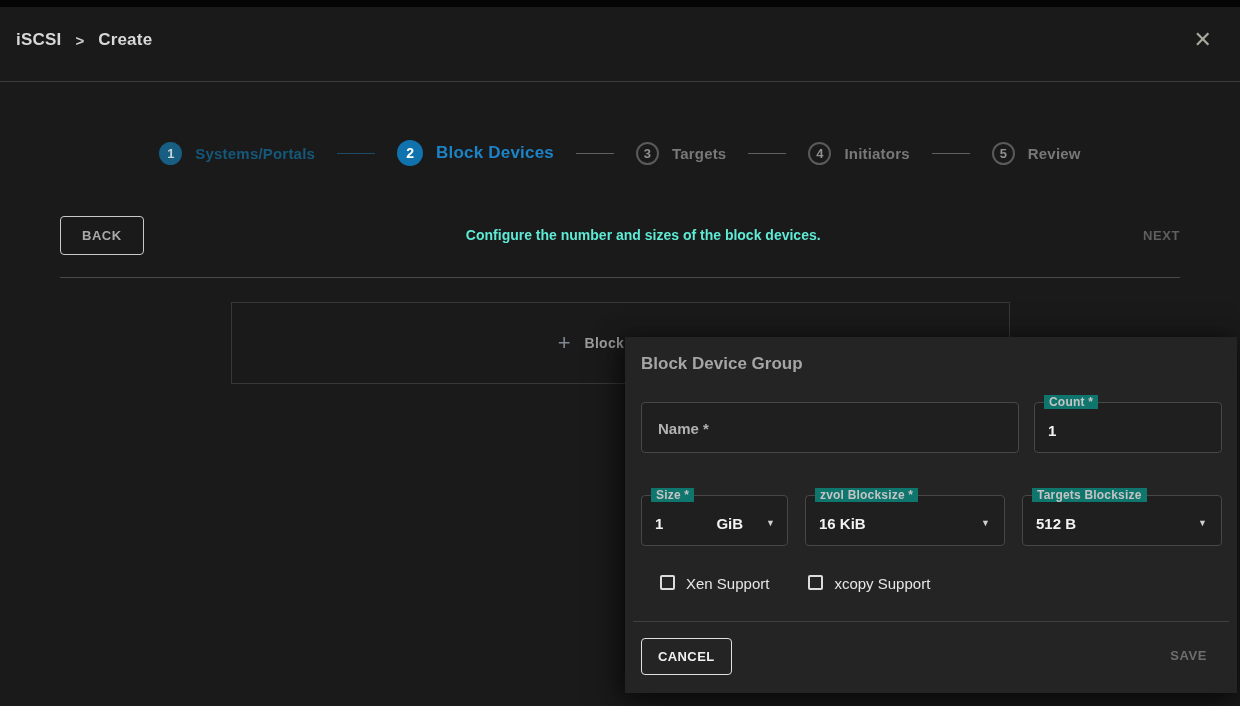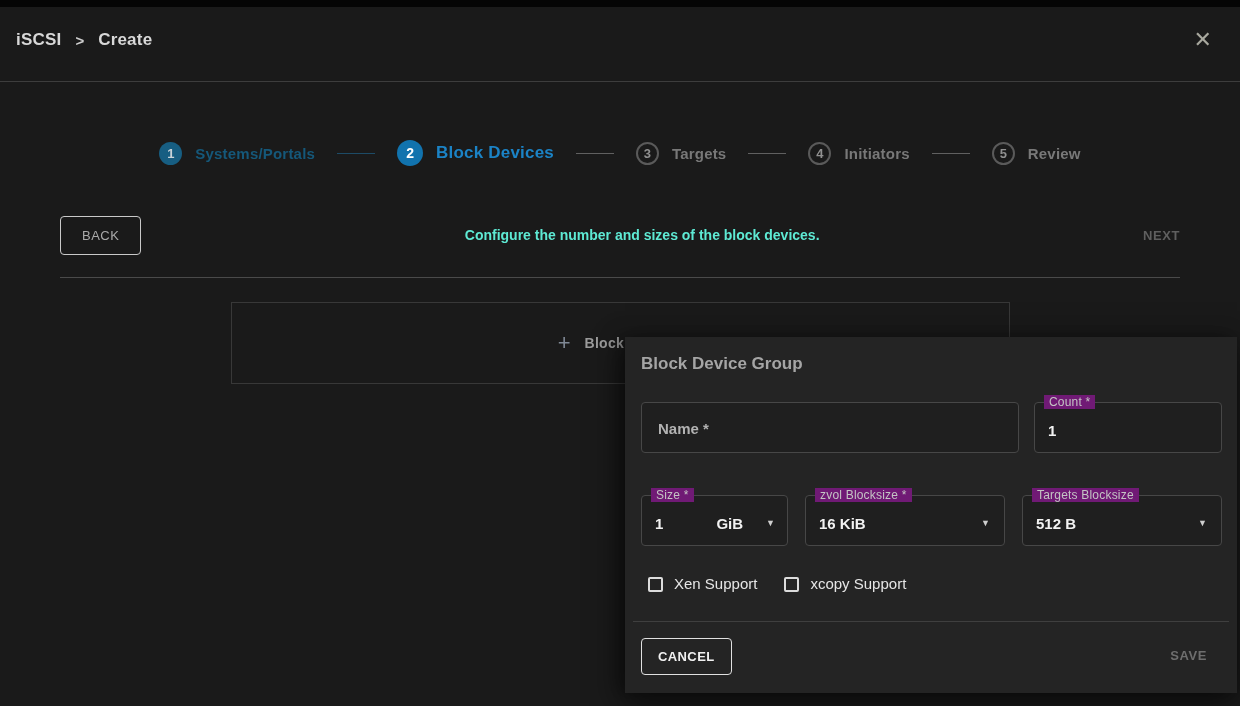--- a/index.html
+++ b/index.html
@@ -44,21 +44,21 @@
   .connector.blue { background:#1d4b66; }
   .connector.gray { background:#606060; }
   
   .nav-row {
     position:absolute; top:212px; left:60px; right:60px; height:46px;
     display:flex; align-items:center;
   }
   .btn-outline {
     background:transparent; border:1px solid #c9c9c9; border-radius:4px;
     padding:11px 21px; font-family:inherit;
-    font-size:13px; font-weight:normal; letter-spacing:0.5px; color:#a9a9a9; cursor:pointer;
+    font-size:13px; font-weight:bold; letter-spacing:0.5px; color:#a9a9a9; cursor:pointer;
   }
   .instruction { flex:1; text-align:center; font-size:14px; font-weight:bold; color:#5eead4; }
   .next-btn {
     background:transparent; border:none; font-family:inherit;
     font-size:13px; font-weight:bold; letter-spacing:0.6px; color:#5f5f5f; cursor:pointer;
   }
   .section-divider { position:absolute; top:277px; left:60px; right:60px; border-top:1px solid #4a4a4a; }
   
   .add-box {
     position:absolute; top:302px; left:231px; width:779px; height:82px;
@@ -76,41 +76,41 @@
   .dialog-title { position:absolute; top:17px; left:16px; font-size:17px; font-weight:bold; color:#a5a5a5; }
   .field {
     position:absolute; border:1px solid #474747; border-radius:4px; background:#1f1f1f; cursor:text;
   }
   .field-name    { left:16px;  top:65px;  width:378px; height:51px; }
   .field-count   { left:409px; top:65px;  width:188px; height:51px; }
   .field-size    { left:16px;  top:158px; width:147px; height:51px; }
   .field-zvol    { left:180px; top:158px; width:200px; height:51px; cursor:pointer; }
   .field-logical { left:397px; top:158px; width:200px; height:51px; cursor:pointer; }
   .float-label {
-    position:absolute; top:-8px; left:9px; padding:0 5px; background:#701a75;
-    font-size:12px; font-weight:normal; color:#c4c4c4; letter-spacing:0.2px; white-space:nowrap;
+    position:absolute; top:-8px; left:9px; padding:0 5px; background:#0f766e;
+    font-size:12px; font-weight:bold; color:#c4c4c4; letter-spacing:0.2px; white-space:nowrap;
   }
   .inline-label {
     position:absolute; left:16px; top:50%; transform:translateY(-50%);
     font-size:15px; font-weight:bold; color:#b2b2b2;
   }
   .field-value {
     position:absolute; left:13px; top:55%; transform:translateY(-50%);
     font-size:15px; font-weight:bold; color:#f2f2f2; white-space:nowrap;
   }
   .unit-group {
     position:absolute; right:12px; top:55%; transform:translateY(-50%);
     display:flex; align-items:center; gap:23px; cursor:pointer;
   }
   .unit-text { font-size:15px; font-weight:bold; color:#f2f2f2; }
   .caret { font-size:9px; color:#cfcfcf; line-height:1; }
   .caret-right { position:absolute; right:14px; top:55%; transform:translateY(-50%); }
   
   .checkbox-row { position:absolute; left:23px; top:238px; display:flex; align-items:center; gap:27px; }
-  .checkbox-item { display:flex; align-items:flex-end; cursor:pointer; }
+  .checkbox-item { display:flex; align-items:flex-start; cursor:pointer;margin-left:12px; }
   .checkbox-box { width:15px; height:15px; border:2px solid #dcdcdc; border-radius:2px; background:transparent; }
   .checkbox-label { margin-left:11px; font-size:15px; color:#e6e6e6; }
   
   .dialog-divider { position:absolute; top:284px; left:8px; right:8px; border-top:1px solid #3f3f3f; }
   .cancel-btn {
     position:absolute; left:16px; top:301px;
     background:transparent; border:1px solid #e0e0e0; border-radius:4px;
     padding:10px 16px; font-family:inherit;
     font-size:13px; font-weight:bold; letter-spacing:0.4px; color:#f0f0f0; cursor:pointer;
   }

